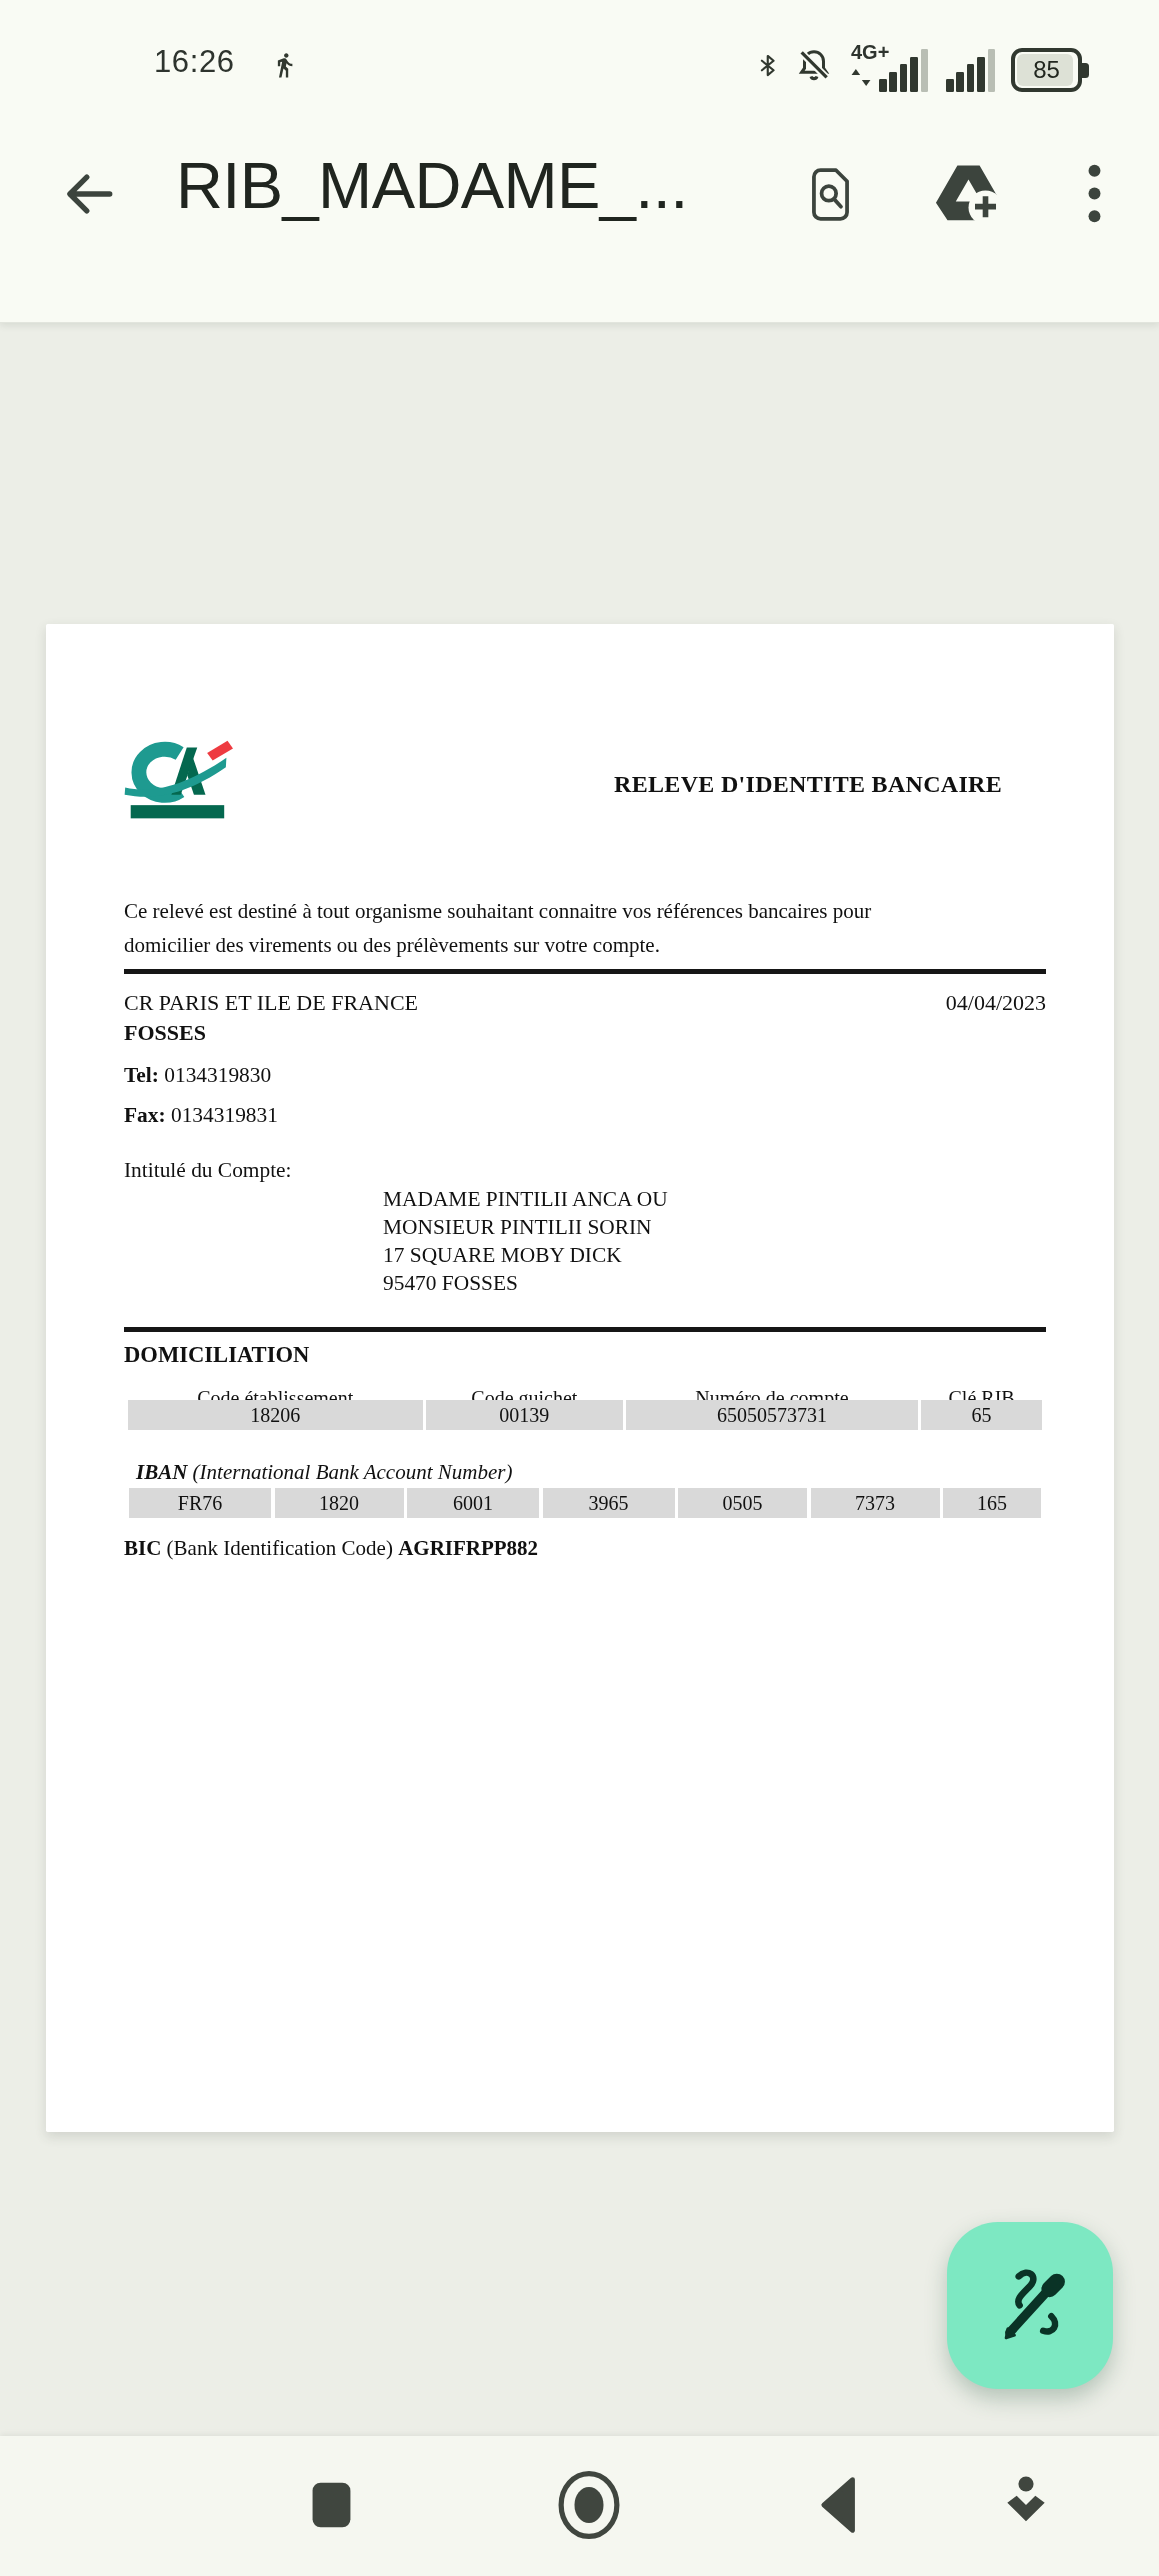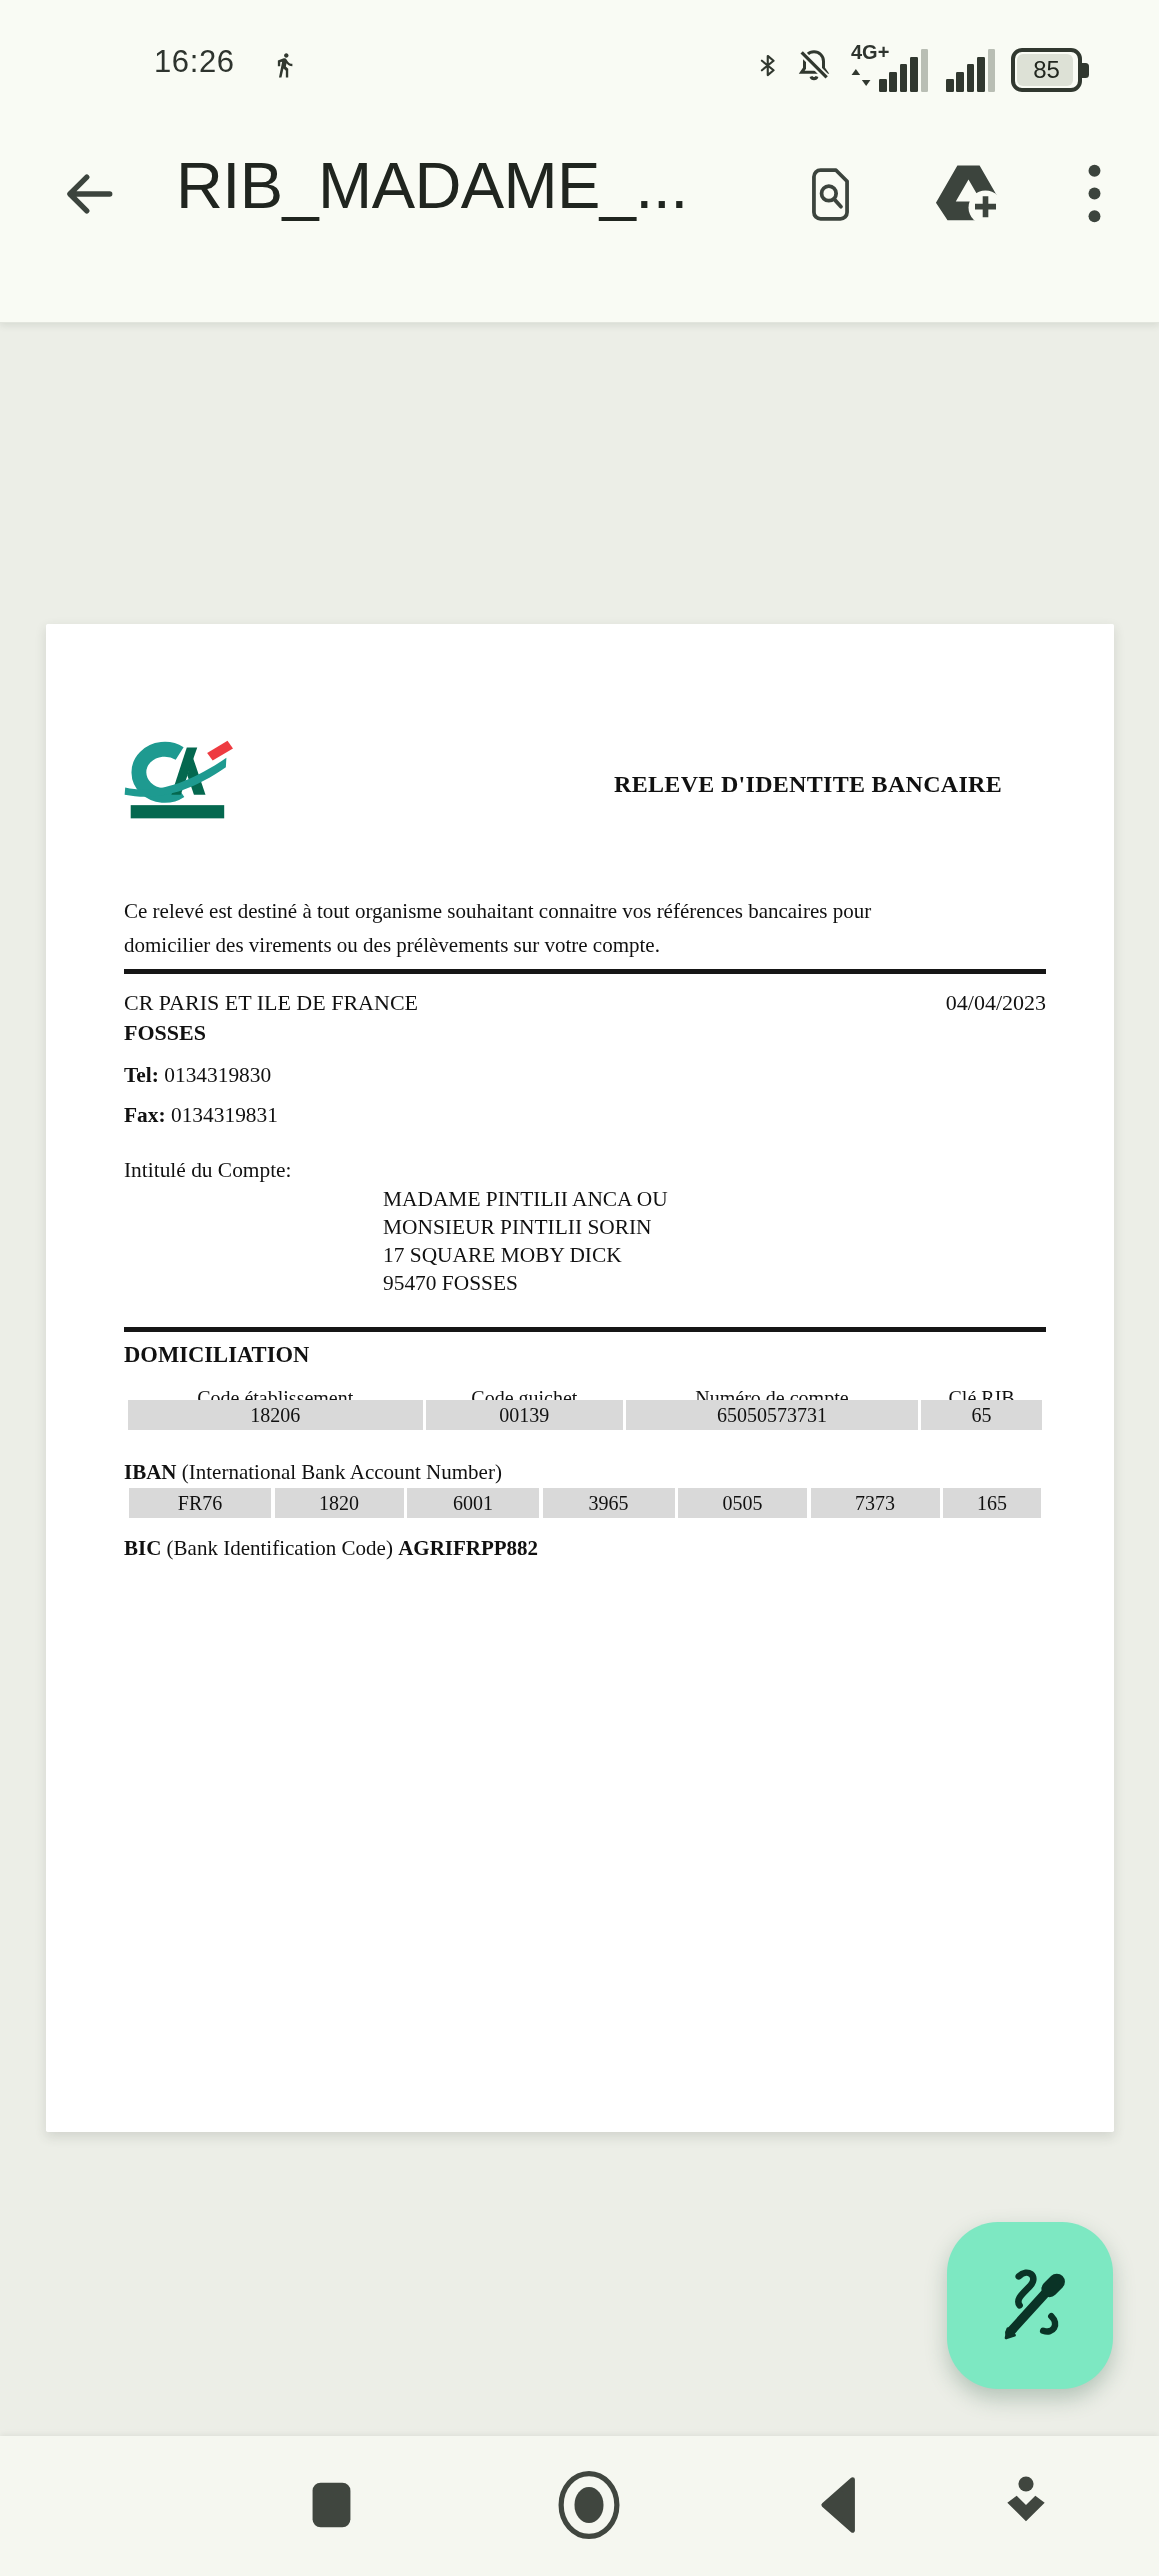--- a/index.html
+++ b/index.html
@@ -60,21 +60,21 @@
   .tel-line { top:439px; } .fax-line { top:479px; }
   .contact-line b { font-weight:700; }
   .holder-label { left:78px; top:534px; font-size:21.4px; }
   .holder-block { left:337px; top:561px; font-size:21.4px; line-height:28px; }
   .domiciliation { left:78px; top:718px; font-size:22.6px; font-weight:700; }
   .rib-row { left:82px; width:914px; display:flex; column-gap:3.5px; text-align:center; font-size:20px; }
   .rib-head { top:763px; font-weight:400; }
   .rib-vals { top:760px; height:30px; line-height:30px;margin-top:16px; }
   .rib-vals .cell { background:#d9d9d9; }
   .rc1{width:295px} .rc2{width:197px} .rc3{width:292px} .rc4{width:121px}
-  .iban-line { left:78px; top:836px; font-size:21px; }
+  .iban-line { left:90px; top:836px; font-size:21px;font-style:italic; }
   .iban-line b, .bic-line b { font-weight:700; }
   .iban-row { left:83px; top:864px; width:916px; height:30px; line-height:30px; display:flex; column-gap:3.5px; text-align:center; font-size:20px; }
   .iban-row .cell { background:#d9d9d9; }
   .ic1{width:142px} .ic2{width:129px} .ic3{width:132px} .ic4{width:132px} .ic5{width:129px} .ic6{width:129px} .ic7{width:98px}
   .bic-line { left:78px; top:912px; font-size:21px; }
 
   
   .fab {
     position:absolute; left:947px; top:2222px; width:166px; height:167px; border-radius:51px;
     background:#7de8c2; box-shadow:0 9.3px 21px rgba(40,90,65,.28);

